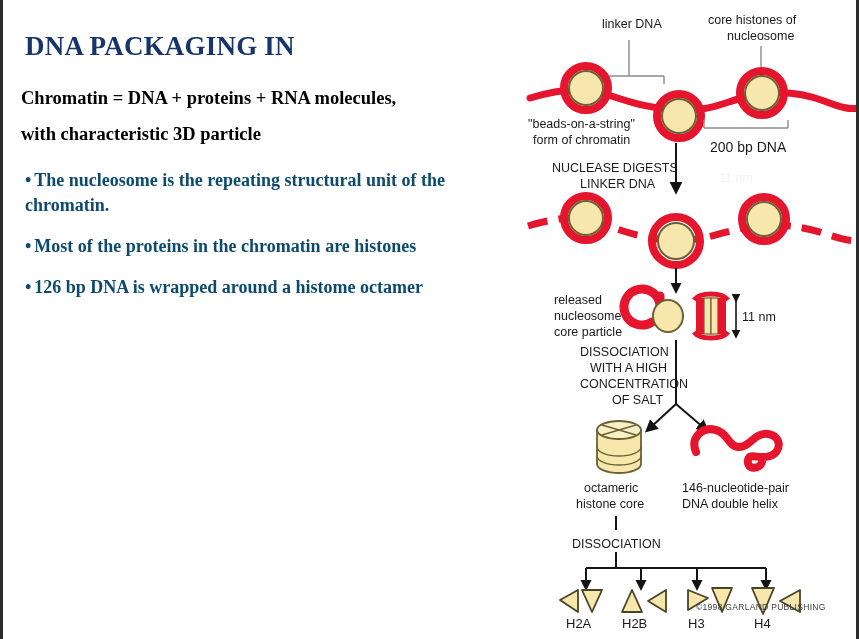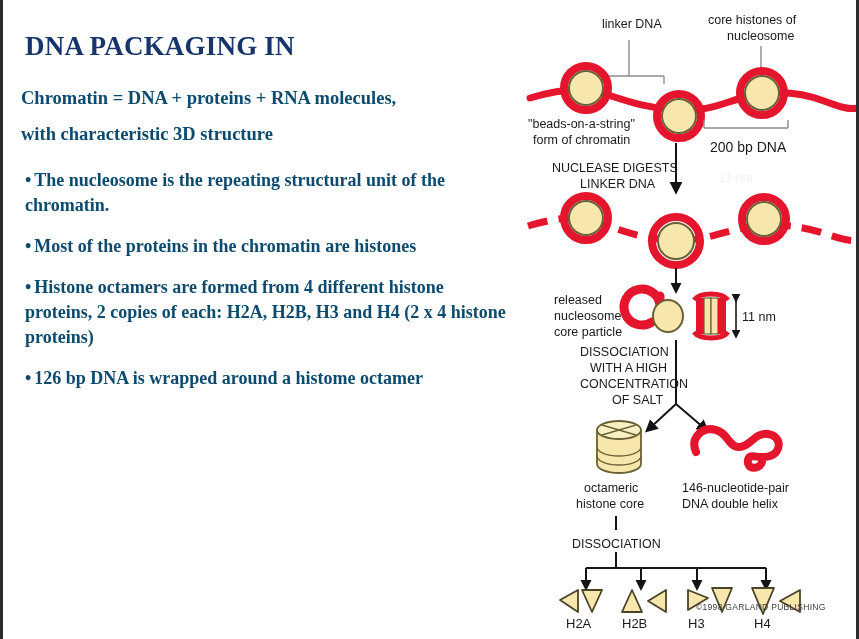--- a/index.html
+++ b/index.html
@@ -28,21 +28,21 @@
   #title{
     color:#17356b;
     font-family:"Liberation Serif", serif;
     font-weight:bold;
     font-size:27px;
     line-height:36px;
     letter-spacing:.2px;
     margin:4px 0 0 4px;
   }
   #subtitle{
-    color:#0c4a6e;
+    color:#000000;
     font-family:"Liberation Serif", serif;
     font-weight:bold;
     font-size:18.5px;
     line-height:36px;
     margin:16px 0 0 0;
   }
   .bullet{
     color:#0c4a6e;
     font-family:"Liberation Serif", serif;
     font-weight:bold;
@@ -66,34 +66,31 @@
 <div id="slide">
 
   <div id="text-col">
 
     <div id="title">
       <div>DNA PACKAGING IN</div>
     </div>
 
     <div id="subtitle">
       <div>Chromatin = DNA + proteins + RNA molecules,</div>
-      <div>with characteristic 3D structure</div>
+      <div>with characteristic 3D particle</div>
     </div>
 
     <div class="bullet">
       <span class="dot">•</span><span>The nucleosome is the repeating structural unit of the chromatin.</span>
     </div>
 
     <div class="bullet">
       <span class="dot">•</span><span>Most of the proteins in the chromatin are histones</span>
     </div>
 
-    <div class="bullet">
-      <span class="dot">•</span><span>Histone octamers are formed from 4 different histone proteins, 2 copies of each: H2A, H2B, H3 and H4 (2 x 4 histone proteins)</span>
-    </div>
 
     <div class="bullet">
       <span class="dot">•</span><span>126 bp DNA is wrapped around a histome octamer</span>
     </div>
 
   </div>
 
   <div id="diagram">
     <svg width="335" height="639" viewBox="0 0 335 639" xmlns="http://www.w3.org/2000/svg">
 

